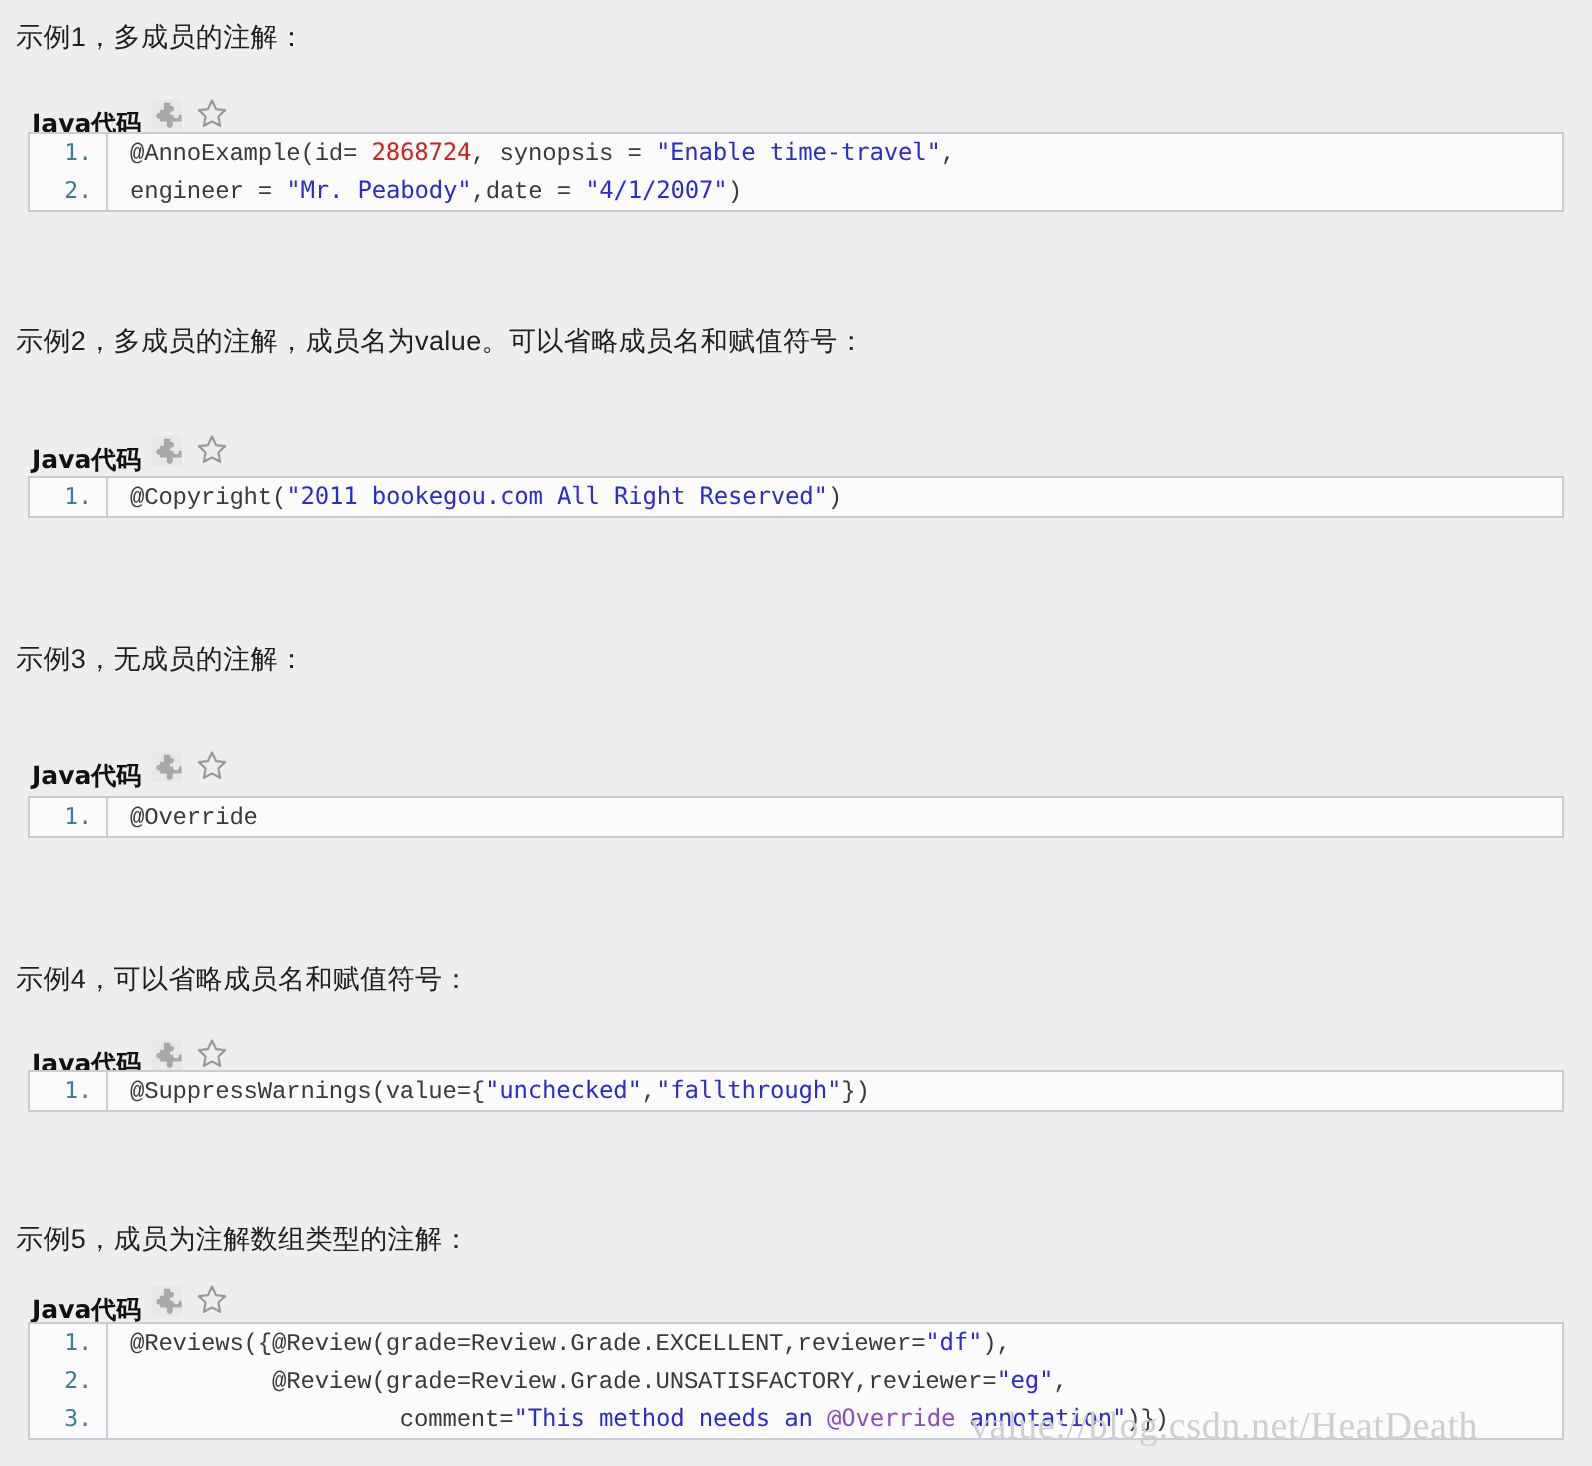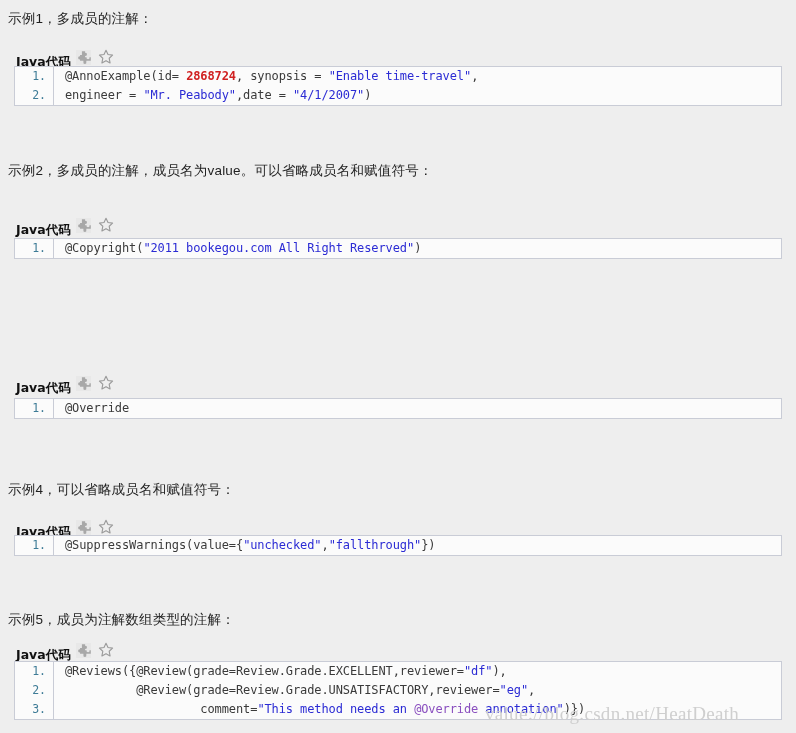--- a/index.html
+++ b/index.html
@@ -108,23 +108,23 @@
   }
 
   .codetext {
     padding-left: 11px;
     line-height: 19px;
     white-space: pre;
     color: #3a3a3a;
     letter-spacing: -0.1px;
   }
 
-  .tok-plain { color: #3a3a3a; }
+  .tok-plain { color: #3a3a3a; font-family: Liberation Mono, monospace; }
   .tok-str   { color: #2b2bd4; }
-  .tok-num   { color: #d02020; font-weight: bold; }
+  .tok-num   { color: #d02020; }
   .tok-ann   { color: #8a4fbf; }
 
   .watermark {
     position: absolute;
     font-family: "Liberation Serif", "DejaVu Serif", serif;
     font-size: 19px;
     color: #cfcfcf;
     white-space: nowrap;
     pointer-events: none;
     letter-spacing: 0.3px;
@@ -183,20 +183,23 @@
     </span>
   </div>
   <div class="codebox" style="top:238px;">
     <div class="codeline">
       <span class="lineno">1.</span>
       <span class="gutter"></span>
       <span class="codetext"><span class="tok-plain">@Copyright(</span><span class="tok-str">"2011 bookegou.com All Right Reserved"</span><span class="tok-plain">)</span></span>
     </div>
   </div>
 
+  <div class="section" style="top:321px;">
+    <div class="caption">示例3，无成员的注解：</div>
+  </div>
   <div class="codehead" style="position:absolute; top:372px; left:0;">
     <span class="codehead-label">Java代码</span>
     <span class="icon-puzzle">
       <svg viewBox="0 0 16 16" width="15" height="15" aria-hidden="true">
         <rect x="0" y="0" width="16" height="16" fill="#e8e8e8"></rect>
         <path d="M6.3 1.4h3.4v1.7a1.6 1.6 0 1 1 0 3.1v1.6h1.6a1.6 1.6 0 1 0 3.1 0h1.4v3.6H11v1.5a1.6 1.6 0 1 1-3.1 0v-1.5H4.3V9.9a1.6 1.6 0 1 1 0-3.1V5.2h2V3.1z" fill="#a8a8a8"></path>
       </svg>
     </span>
     <span class="icon-star">
       <svg viewBox="0 0 20 20" width="16" height="16" aria-hidden="true">

